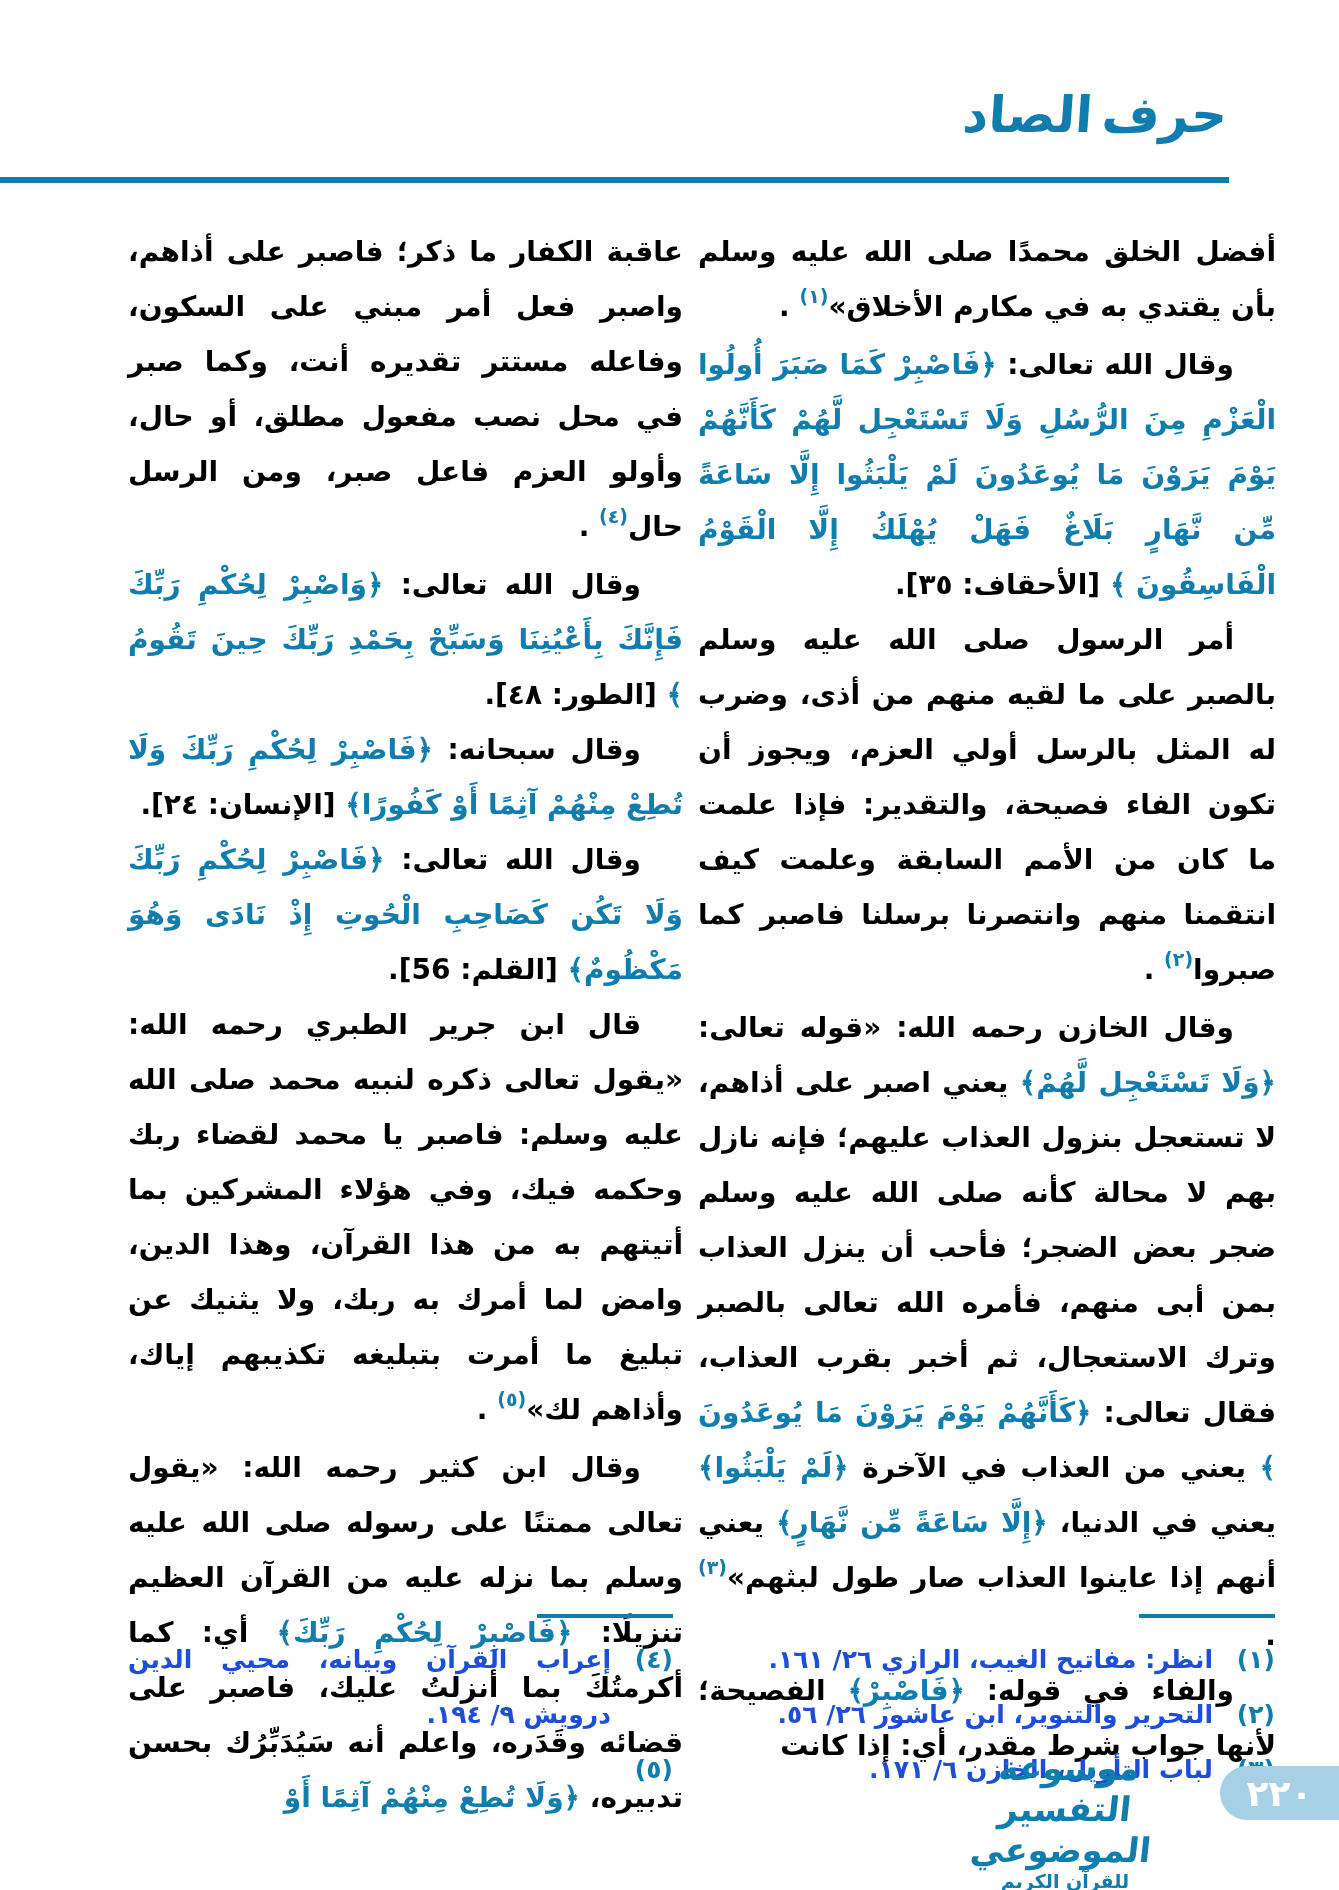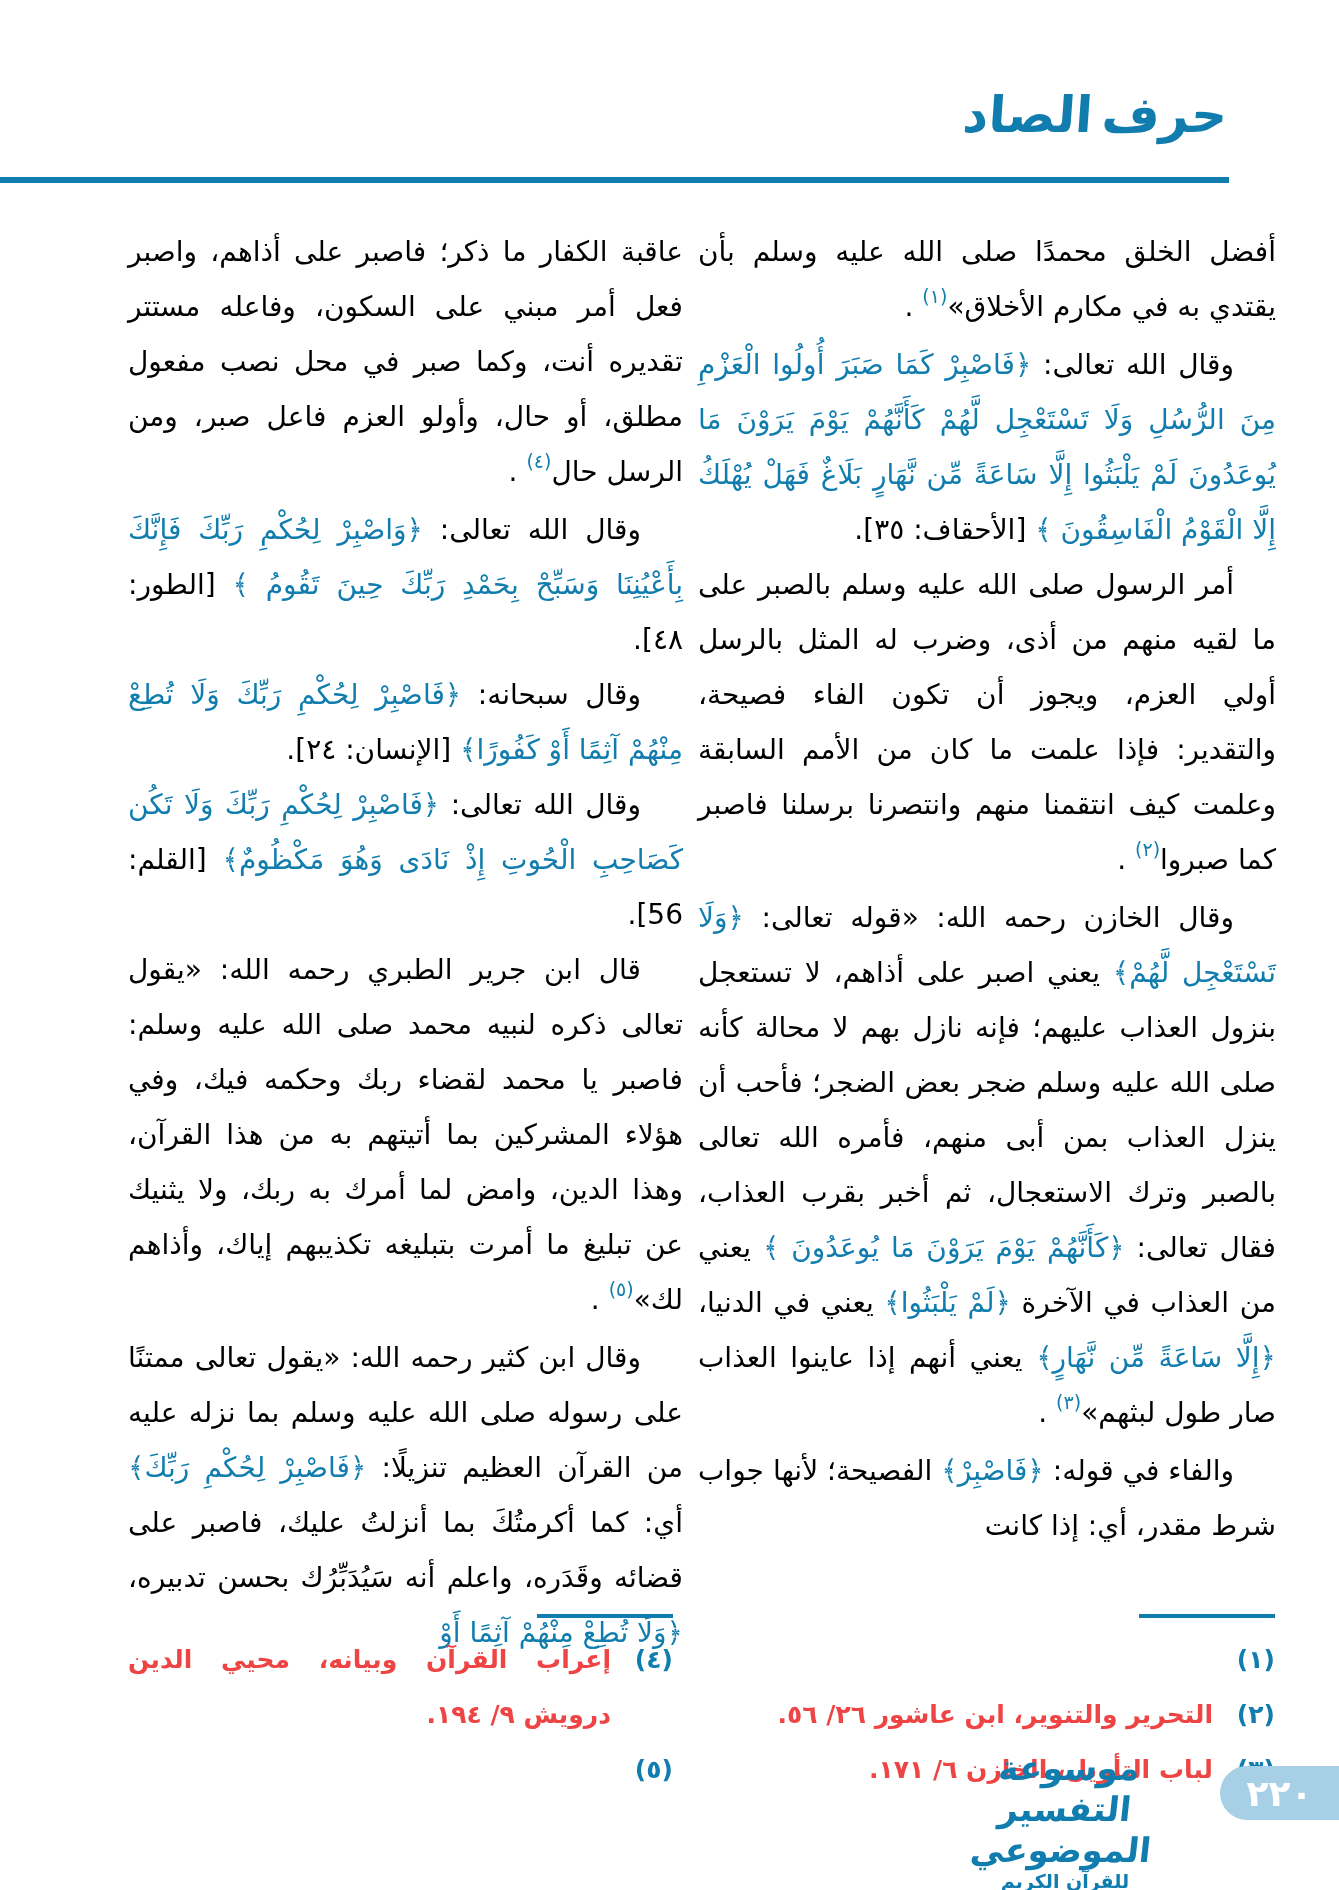--- a/index.html
+++ b/index.html
@@ -27,21 +27,21 @@
   }
   .columns{
     position:absolute;top:224px;right:63px;width:1148px;
     display:flex;gap:15px;align-items:flex-start;
   }
   .col{text-align:justify;}
   .col-right{width:578px;}
   .col-left{width:555px;}
   .para{
     margin:0;
-    font-size:28px;line-height:55px;font-weight:normal;color:#000;
+    font-size:28px;line-height:55px;font-weight:bold;color:#000;
   }
   .para.indent{text-indent:42px;}
   .seg-body{color:#000;}
   .seg-quran{color:var(--accent);margin-top:24px;}
   .seg-fnref{
     color:var(--accent);
     font-size:19px;
     position:relative;top:-13px;
     letter-spacing:-1px;
   }
@@ -53,21 +53,21 @@
   .fn-sep-left{right:666px;}
   .footnotes{position:absolute;top:1632px;}
   .footnotes-right{right:64px;width:577px;}
   .footnotes-left{right:666px;width:545px;}
   .fn{
     display:flex;gap:12px;
     font-size:25px;font-weight:bold;line-height:55px;color:#000;
     text-align:justify;
   }
   .fn-num{color:var(--accent);flex:0 0 50px;white-space:nowrap;}
-  .fn-text{color:#ef4444;}
+  .fn-text{color:#1d4ed8;}
   .publisher{
     position:absolute;top:1748px;right:139px;width:270px;
     text-align:center;color:var(--accent);
   }
   .publisher-line1{
     font-size:34px;font-weight:bold;line-height:1.2;
     letter-spacing:-2px;word-spacing:-6px;
     transform:skewX(-6deg);
   }
   .publisher-line2{
@@ -109,20 +109,21 @@
         <p class="para indent"><span class="seg-body">وقال ابن كثير رحمه الله: «يقول تعالى ممتنًا على رسوله صلى الله عليه وسلم بما نزله عليه من القرآن العظيم تنزيلًا: </span><span class="seg-quran">﴿فَاصْبِرْ لِحُكْمِ رَبِّكَ﴾</span><span class="seg-body"> أي: كما أكرمتُكَ بما أنزلتُ عليك، فاصبر على قضائه وقَدَره، واعلم أنه سَيُدَبِّرُك بحسن تدبيره، </span><span class="seg-quran">﴿وَلَا تُطِعْ مِنْهُمْ آثِمًا أَوْ</span></p>
       </div>
   </div>
 
   <div class="fn-sep fn-sep-right"></div>
   <div class="fn-sep fn-sep-left"></div>
 
   <div class="footnotes footnotes-right">
       <div class="fn">
         <span class="fn-num">(١)</span>
+        <span class="fn-text">انظر: مفاتيح الغيب، الرازي ٢٦/ ١٦١.</span>
       </div>
       <div class="fn">
         <span class="fn-num">(٢)</span>
         <span class="fn-text">التحرير والتنوير، ابن عاشور ٢٦/ ٥٦.</span>
       </div>
       <div class="fn">
         <span class="fn-num">(٣)</span>
         <span class="fn-text">لباب التأويل، الخازن ٦/ ١٧١.</span>
       </div>
     </div>

